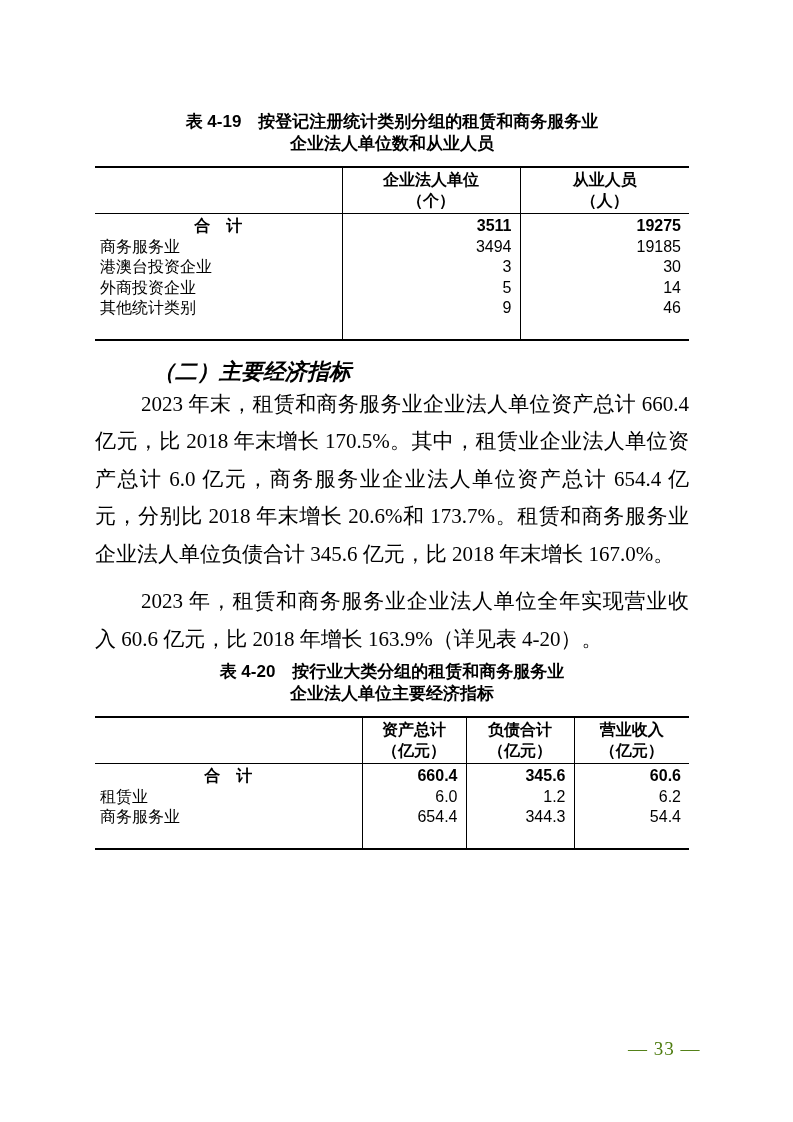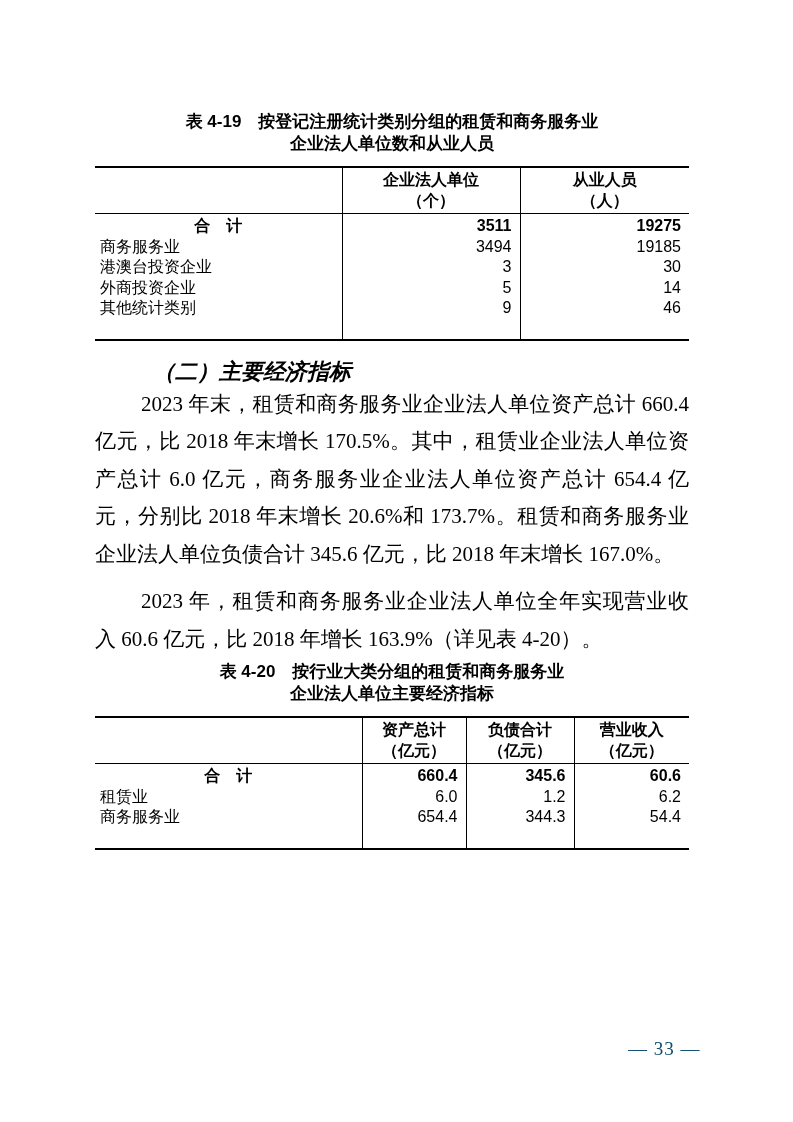--- a/index.html
+++ b/index.html
@@ -92,21 +92,21 @@
 
   .t2-title { margin-top: 3px; }
 
   
   .page-num {
     position: absolute;
     top: 1038px;
     left: 628px;
     font-size: 19px;
     letter-spacing: 1px;
-    color: #0c4a6e;
+    color: #4d7c0f;
     font-family: "Liberation Serif", "DejaVu Serif", serif;
   }
 </style>
 </head>
 <body>
 
 <div class="page">
   <div class="content">
 
     <div class="tbl-title">

